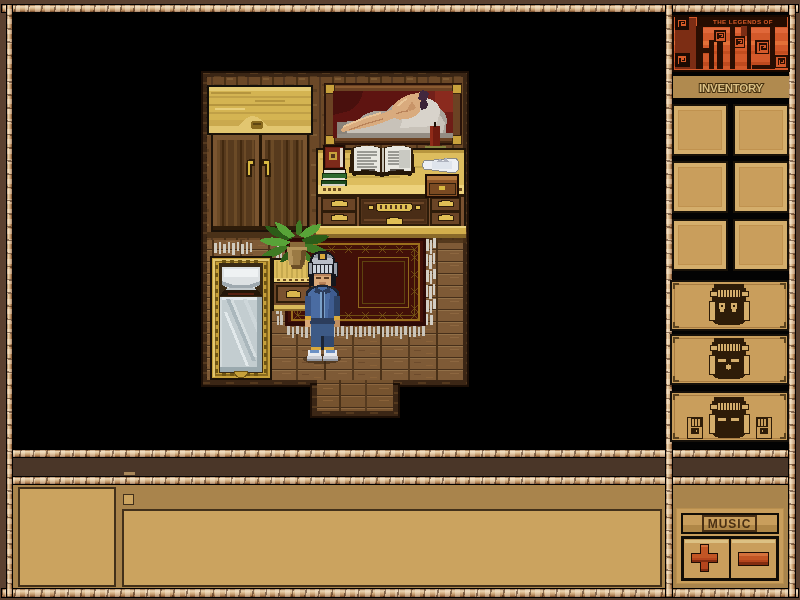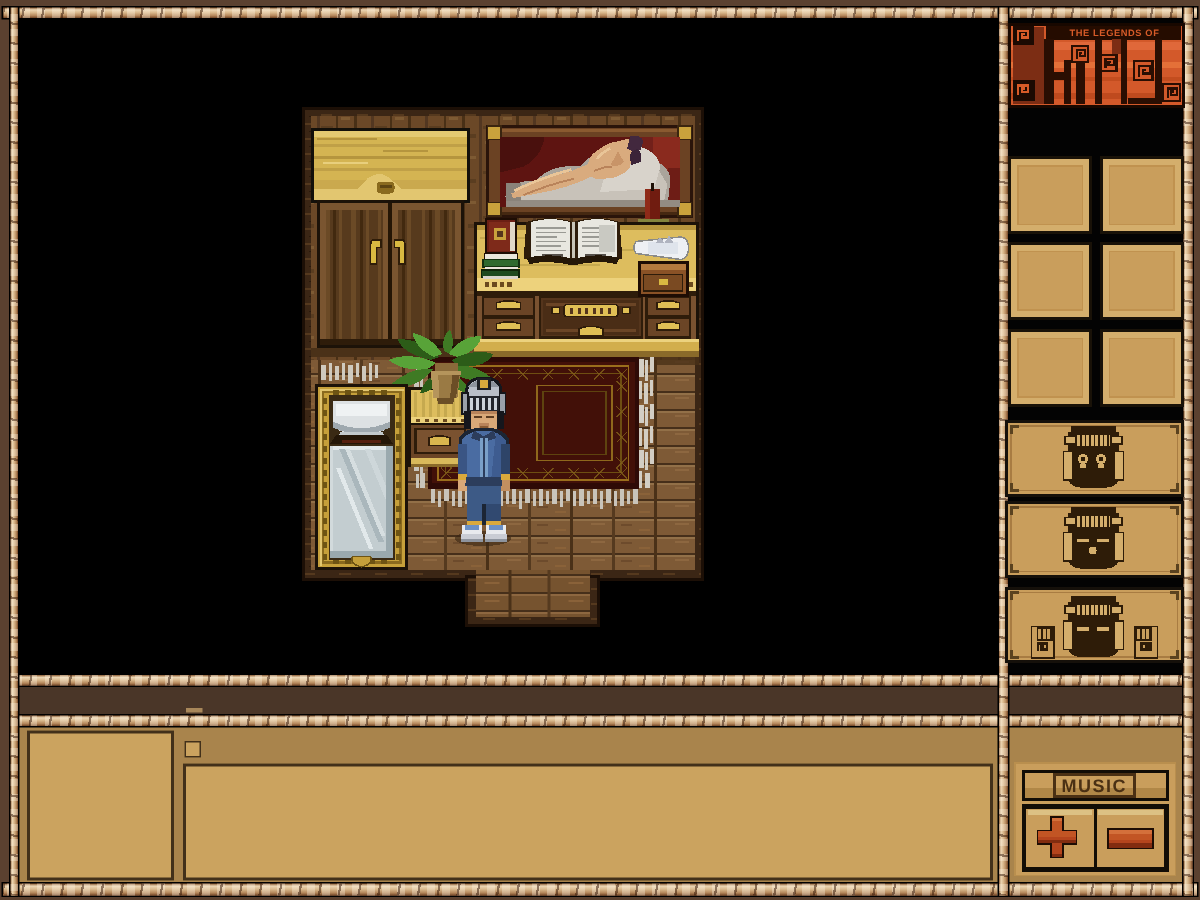--- a/index.html
+++ b/index.html
@@ -87,20 +87,25 @@
     <rect x="84.5" y="26.5" width="11" height="11" fill="#d3592a"></rect>
     <path d="M87.5 36 v-7 h7 v5 h-4.5 v-2.5 h2" stroke="#2a0e02" stroke-width="1.6" fill="none"></path>
     <rect x="80" y="50" width="18" height="4" fill="#2a0e02"></rect>
 
     <rect x="98" y="11" width="4.5" height="43" fill="#2a0e02"></rect>
     <rect x="102.5" y="40" width="13" height="13" fill="#2a0e02"></rect>
     <rect x="104" y="41.5" width="10" height="10" fill="#d3592a"></rect>
     <path d="M106.5 50 v-6 h6 v4.5 h-4 v-2.5 h2" stroke="#2a0e02" stroke-width="1.5" fill="none"></path>
   </svg>
 
+  <div class="abs" style="left:673px;top:76px;width:116px;height:22px;background:#b08a4f;">
+    <svg width="116" height="22" viewBox="0 0 116 22">
+      <text x="58" y="15.5" font-family="Liberation Sans, sans-serif" font-size="11.5" font-weight="bold" fill="#dcc184" stroke="#45300f" stroke-width="2" paint-order="stroke" text-anchor="middle" letter-spacing="-0.3">INVENTORY</text>
+    </svg>
+  </div>
 
   <svg class="abs" style="left:672px;top:104px;" width="118" height="175" viewBox="0 0 118 175" shape-rendering="crispEdges">
     <g id="slotdef">
       <rect x="0" y="0" width="56" height="52" fill="#191208"></rect>
       <rect x="2" y="2" width="52" height="48" fill="#d4ae6c"></rect>
       <rect x="6" y="6" width="44" height="40" fill="#c0924f"></rect>
       <rect x="7" y="7" width="42" height="38" fill="#c99e5c"></rect>
     </g>
     <use href="#slotdef" x="61" y="0"></use>
     <use href="#slotdef" x="0" y="57"></use>

